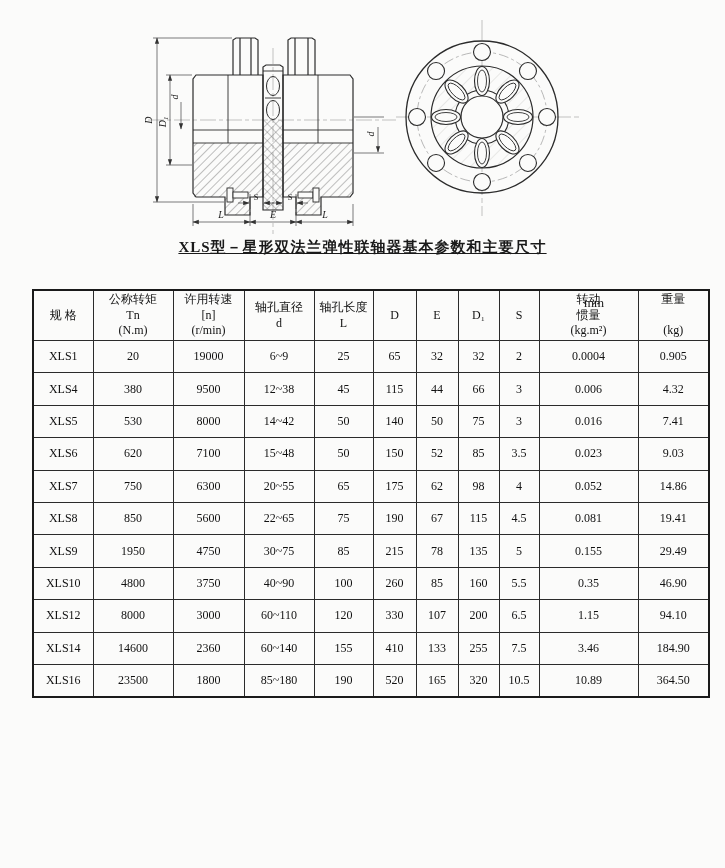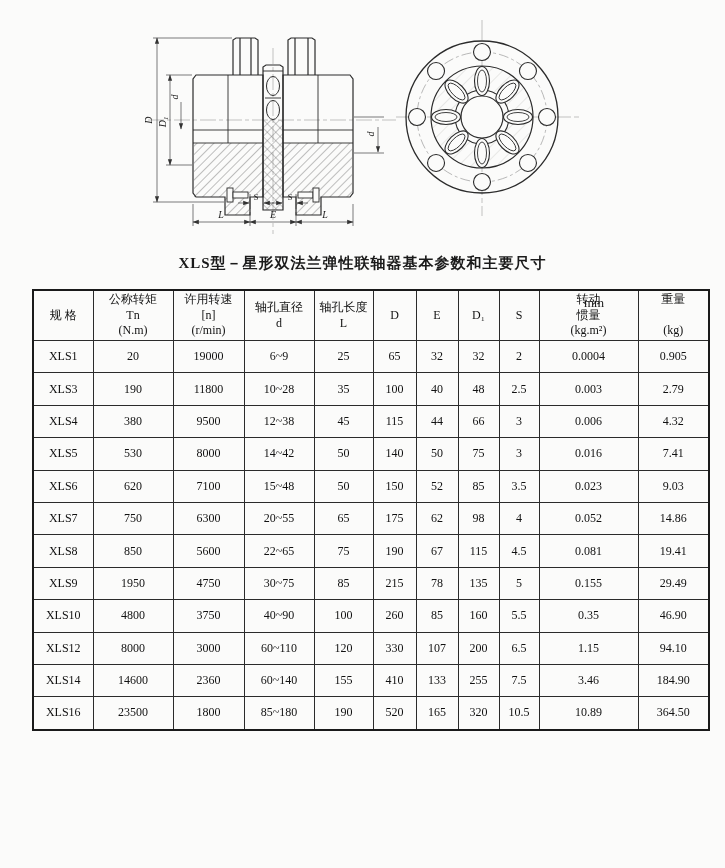--- a/index.html
+++ b/index.html
@@ -2,21 +2,21 @@
 <html><head>
 <meta charset="utf-8">
 <style>
   html,body{margin:0;padding:0;background:#e8e8e8;}
   .page{
     position:relative; width:725px; height:868px; margin:0 auto;
     background:#fbfbfa; overflow:hidden;
     font-family:"Liberation Serif","DejaVu Serif",serif; color:#1a1a1a;
   }
   svg text{font-family:"Liberation Serif","DejaVu Serif",serif;}
-  .title-row{position:absolute; top:254px; left:90px; width:545px; text-align:center;}
+  .title-row{position:absolute; top:238px; left:90px; width:545px; text-align:center;text-decoration:underline;}
   .doc-title{font-size:15px; font-weight:bold; letter-spacing:1px;}
   .unit{position:absolute; top:251px; left:584px; font-size:13px;margin-top:44px;}
   table.params{
     position:absolute; top:289px; left:32px;
     border-collapse:collapse; table-layout:fixed; width:676px;
     border:2px solid #1a1a1a;
   }
   table.params th, table.params td{
     border:1px solid #2b2b2b; padding:0; text-align:center; vertical-align:middle;
     font-size:12px; font-weight:normal; color:#111; overflow:hidden;
@@ -253,33 +253,20 @@
           <td>25</td>
           <td>65</td>
           <td>32</td>
           <td>32</td>
           <td>2</td>
           <td>0.0004</td>
           <td>0.905</td>
         </tr>
 
 
-        <tr>
-          <td>XLS3</td>
-          <td>190</td>
-          <td>11800</td>
-          <td>10~28</td>
-          <td>35</td>
-          <td>100</td>
-          <td>40</td>
-          <td>48</td>
-          <td>2.5</td>
-          <td>0.003</td>
-          <td>2.79</td>
-        </tr>
 
         <tr>
           <td>XLS4</td>
           <td>380</td>
           <td>9500</td>
           <td>12~38</td>
           <td>45</td>
           <td>115</td>
           <td>44</td>
           <td>66</td>

